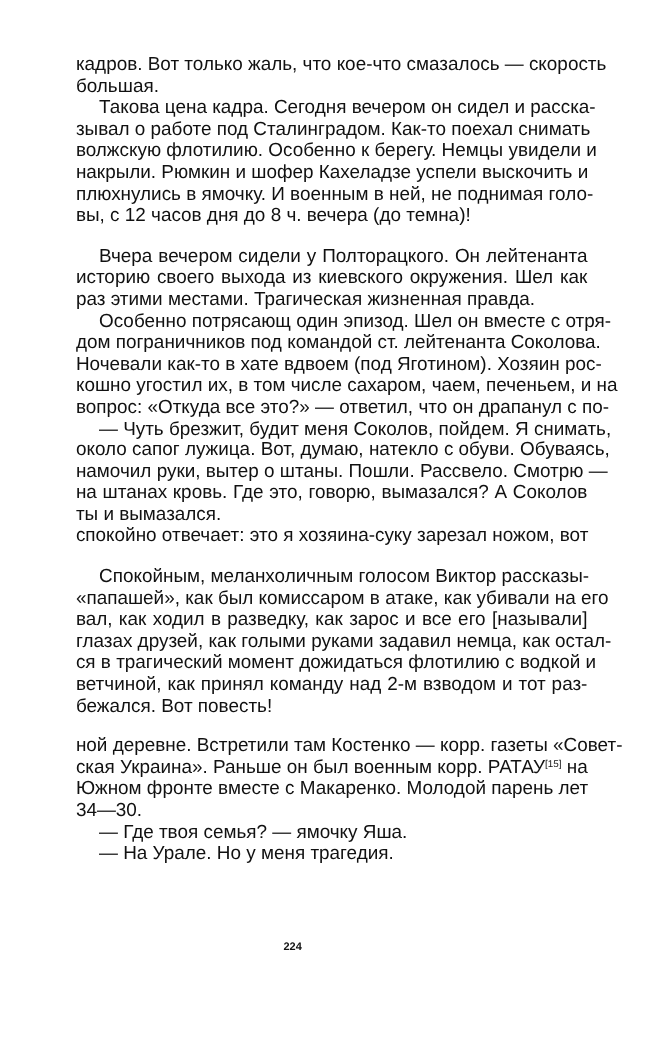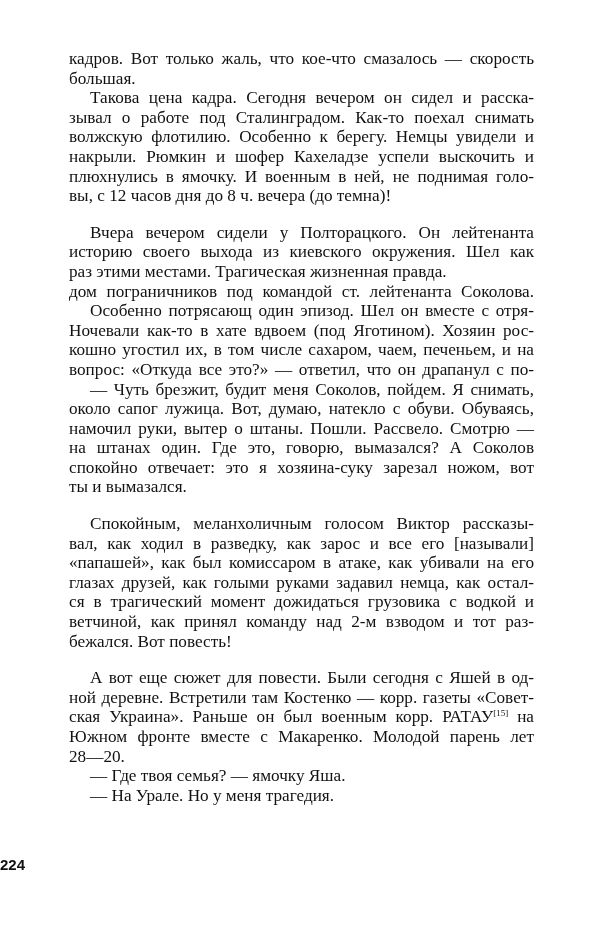--- a/index.html
+++ b/index.html
@@ -1,35 +1,35 @@
 <!DOCTYPE html>
 <html><head>
 <meta charset="utf-8">
 <style>
   html, body { margin: 0; padding: 0; background: #ffffff; }
   body { width: 600px; height: 944px; position: relative; overflow: hidden; }
   .page {
     position: absolute; left: 69px; top: 49px; width: 465px;
-    font-family: Liberation Serif, serif;
+    font-family: Liberation Sans, sans-serif;
     font-size: 17.2px; color: #111;
     line-height: 19.6px;
   }
   .para { margin: 0; }
   .para.gap { margin-top: 17px; }
   .line {
     display: block; height: 19.6px; white-space: nowrap;
     text-align: justify; text-align-last: justify;
   }
   .line.last { text-align-last: left; }
   .line.indent { padding-left: 21px; }
   sup { font-size: 9px; line-height: 0; vertical-align: 6px; }
   .page-number {
     position: absolute; left: 0; width: 532px; top: 856px;
-    text-align: left; font-family: "Liberation Sans", "DejaVu Sans", sans-serif;
-    font-weight: bold; font-size: 15px; color: #111;
+    text-align: center; font-family: "Liberation Sans", "DejaVu Sans", sans-serif;
+    font-weight: bold; font-size: 10px; color: #111;
   }
 </style>
 </head>
 <body>
 
 <div class="page">
 
   <div class="para">
     <span class="line">кадров. Вот только жаль, что кое-что смазалось — скорость</span>
     <span class="line last">большая.</span>
@@ -44,52 +44,51 @@
     <span class="line last">вы, с 12 часов дня до 8 ч. вечера (до темна)!</span>
   </div>
 
   <div class="para gap">
     <span class="line indent">Вчера вечером сидели у Полторацкого. Он лейтенанта</span>
     <span class="line">историю своего выхода из киевского окружения. Шел как</span>
     <span class="line last">раз этими местами. Трагическая жизненная правда.</span>
   </div>
 
   <div class="para">
+    <span class="line indent">Особенно потрясающ один эпизод. Шел он вместе с отря-</span>
     <span class="line">дом пограничников под командой ст. лейтенанта Соколова.</span>
-    <span class="line indent">Особенно потрясающ один эпизод. Шел он вместе с отря-</span>
     <span class="line">Ночевали как-то в хате вдвоем (под Яготином). Хозяин рос-</span>
     <span class="line">кошно угостил их, в том числе сахаром, чаем, печеньем, и на</span>
     <span class="line">вопрос: «Откуда все это?» — ответил, что он драпанул с по-</span>
   </div>
 
   <div class="para">
     <span class="line indent">— Чуть брезжит, будит меня Соколов, пойдем. Я снимать,</span>
     <span class="line">около сапог лужица. Вот, думаю, натекло с обуви. Обуваясь,</span>
     <span class="line">намочил руки, вытер о штаны. Пошли. Рассвело. Смотрю —</span>
-    <span class="line">на штанах один. Где это, говорю, вымазался? А Соколов</span>
+    <span class="line">на штанах кровь. Где это, говорю, вымазался? А Соколов</span>
+    <span class="line last">ты и вымазался.</span>
     <span class="line">спокойно отвечает: это я хозяина-суку зарезал ножом, вот</span>
-    <span class="line last">ты и вымазался.</span>
   </div>
 
   <div class="para gap">
     <span class="line indent">Спокойным, меланхоличным голосом Виктор рассказы-</span>
+    <span class="line">«папашей», как был комиссаром в атаке, как убивали на его</span>
     <span class="line">вал, как ходил в разведку, как зарос и все его [называли]</span>
-    <span class="line">«папашей», как был комиссаром в атаке, как убивали на его</span>
     <span class="line">глазах друзей, как голыми руками задавил немца, как остал-</span>
-    <span class="line">ся в трагический момент дожидаться грузовика с водкой и</span>
+    <span class="line">ся в трагический момент дожидаться флотилию с водкой и</span>
     <span class="line">ветчиной, как принял команду над 2-м взводом и тот раз-</span>
     <span class="line last">бежался. Вот повесть!</span>
   </div>
 
   <div class="para gap">
-    <span class="line indent">А вот еще сюжет для повести. Были сегодня с Яшей в од-</span>
     <span class="line">ной деревне. Встретили там Костенко — корр. газеты «Совет-</span>
     <span class="line"><span>ская Украина». Раньше он был военным корр. РАТАУ</span><sup>[15]</sup> <span>на</span></span>
     <span class="line">Южном фронте вместе с Макаренко. Молодой парень лет</span>
-    <span class="line last">28—20.</span>
+    <span class="line last">34—30.</span>
   </div>
 
   <div class="para">
     <span class="line indent last">— Где твоя семья? — ямочку Яша.</span>
   </div>
 
   <div class="para">
     <span class="line indent last">— На Урале. Но у меня трагедия.</span>
   </div>
 </div>

